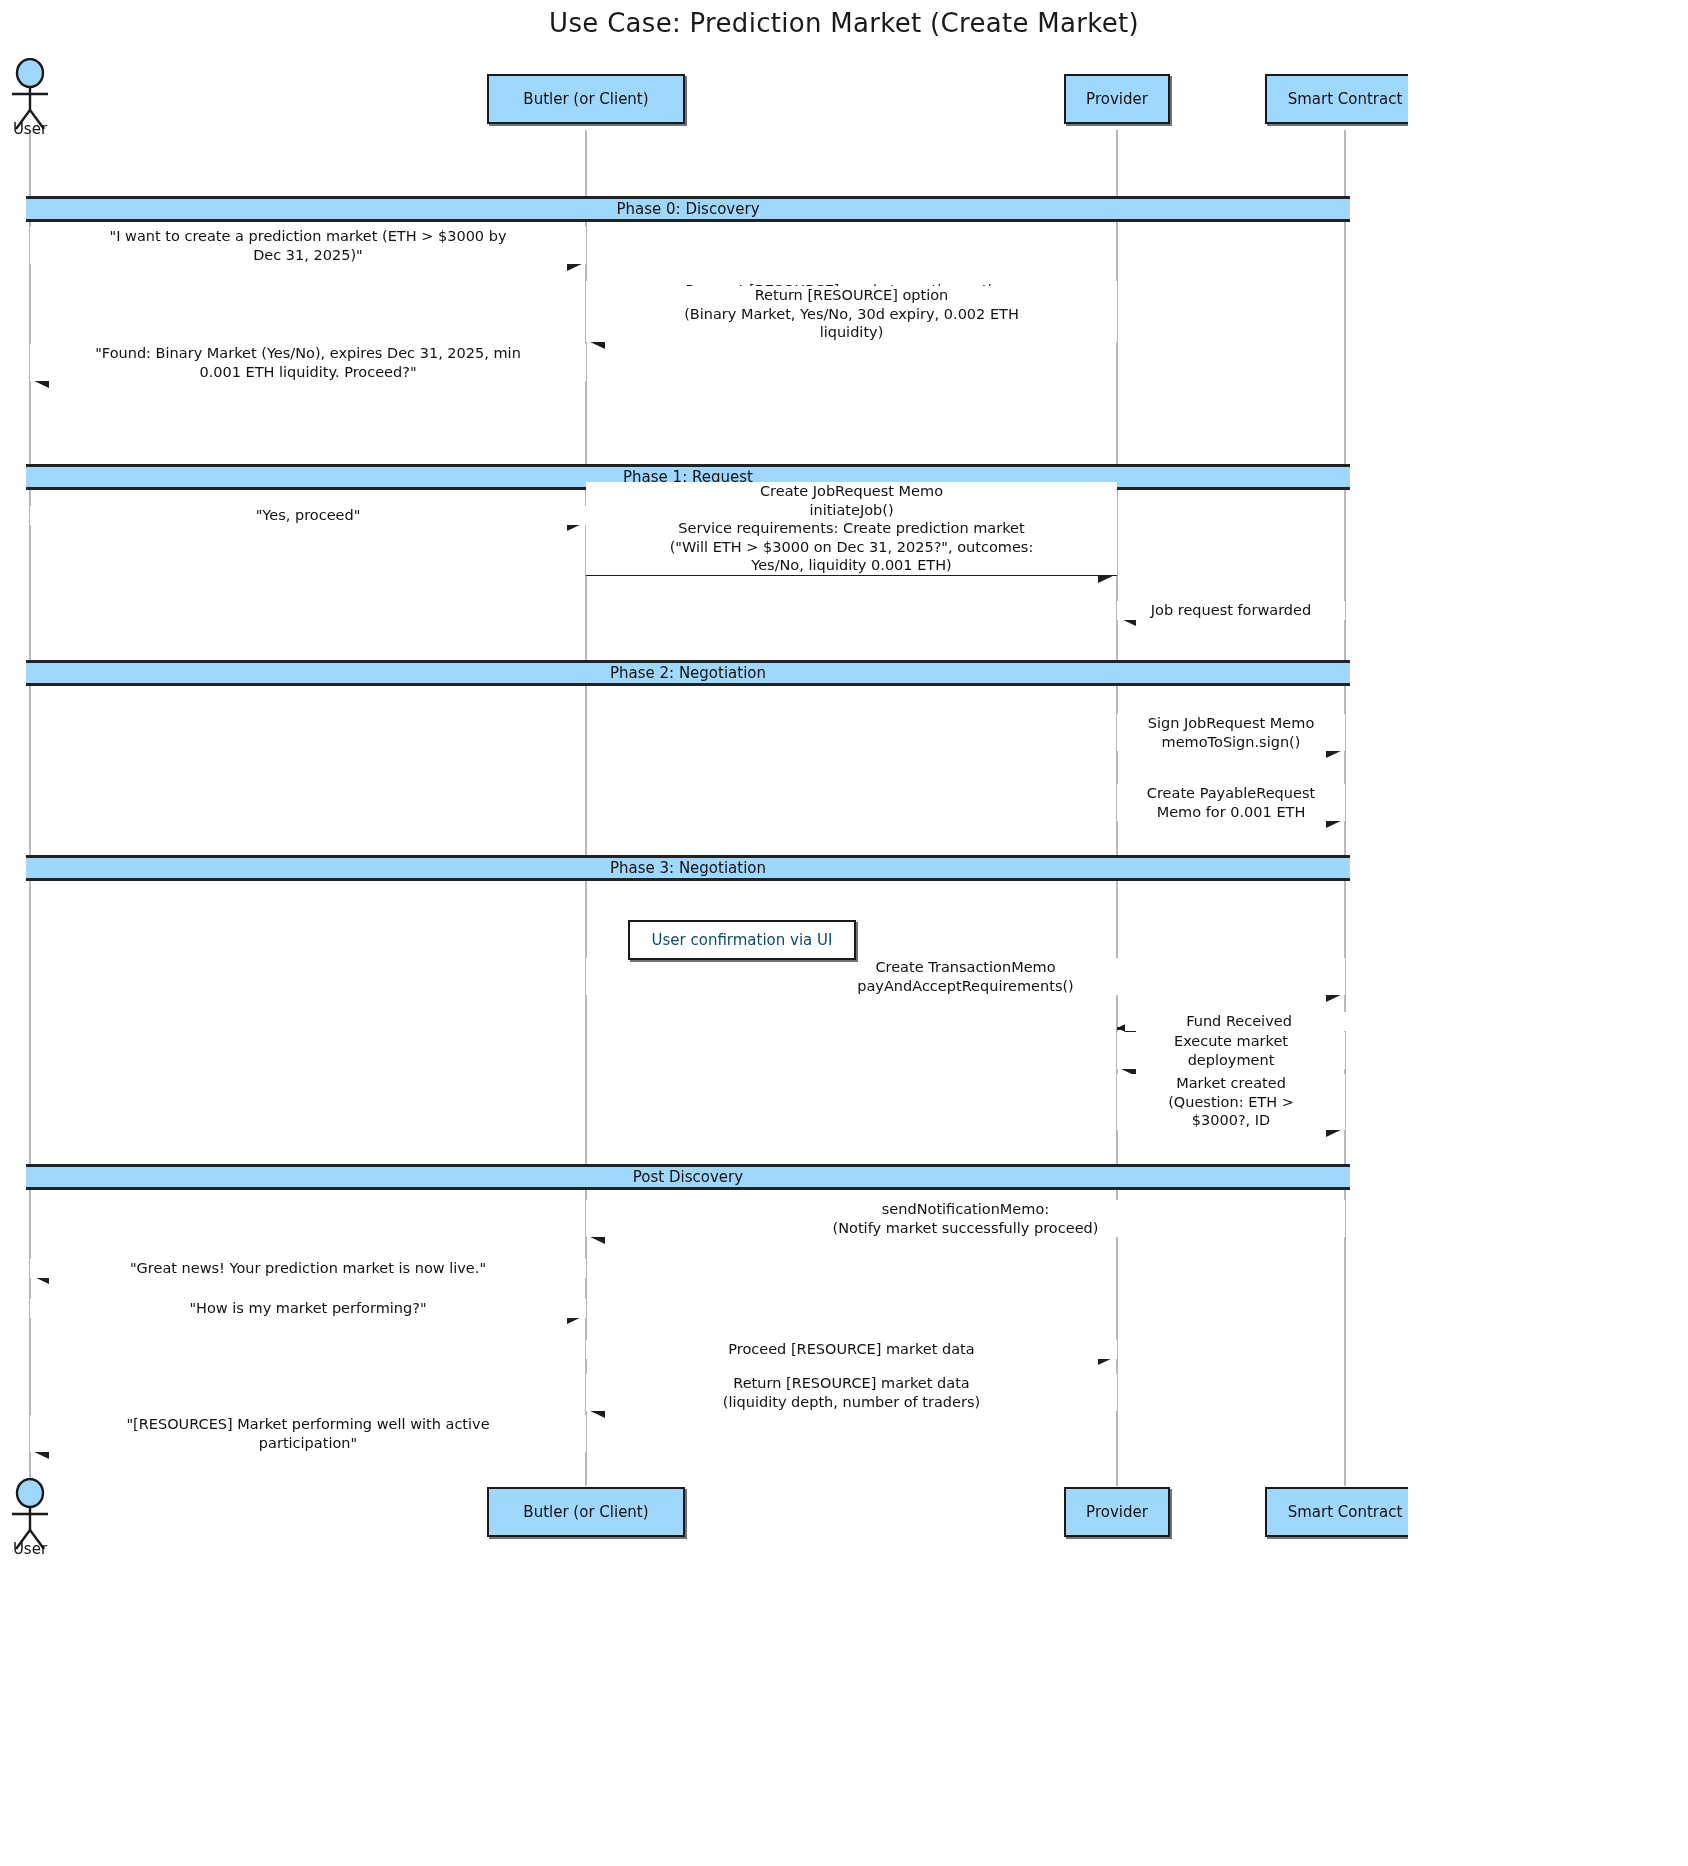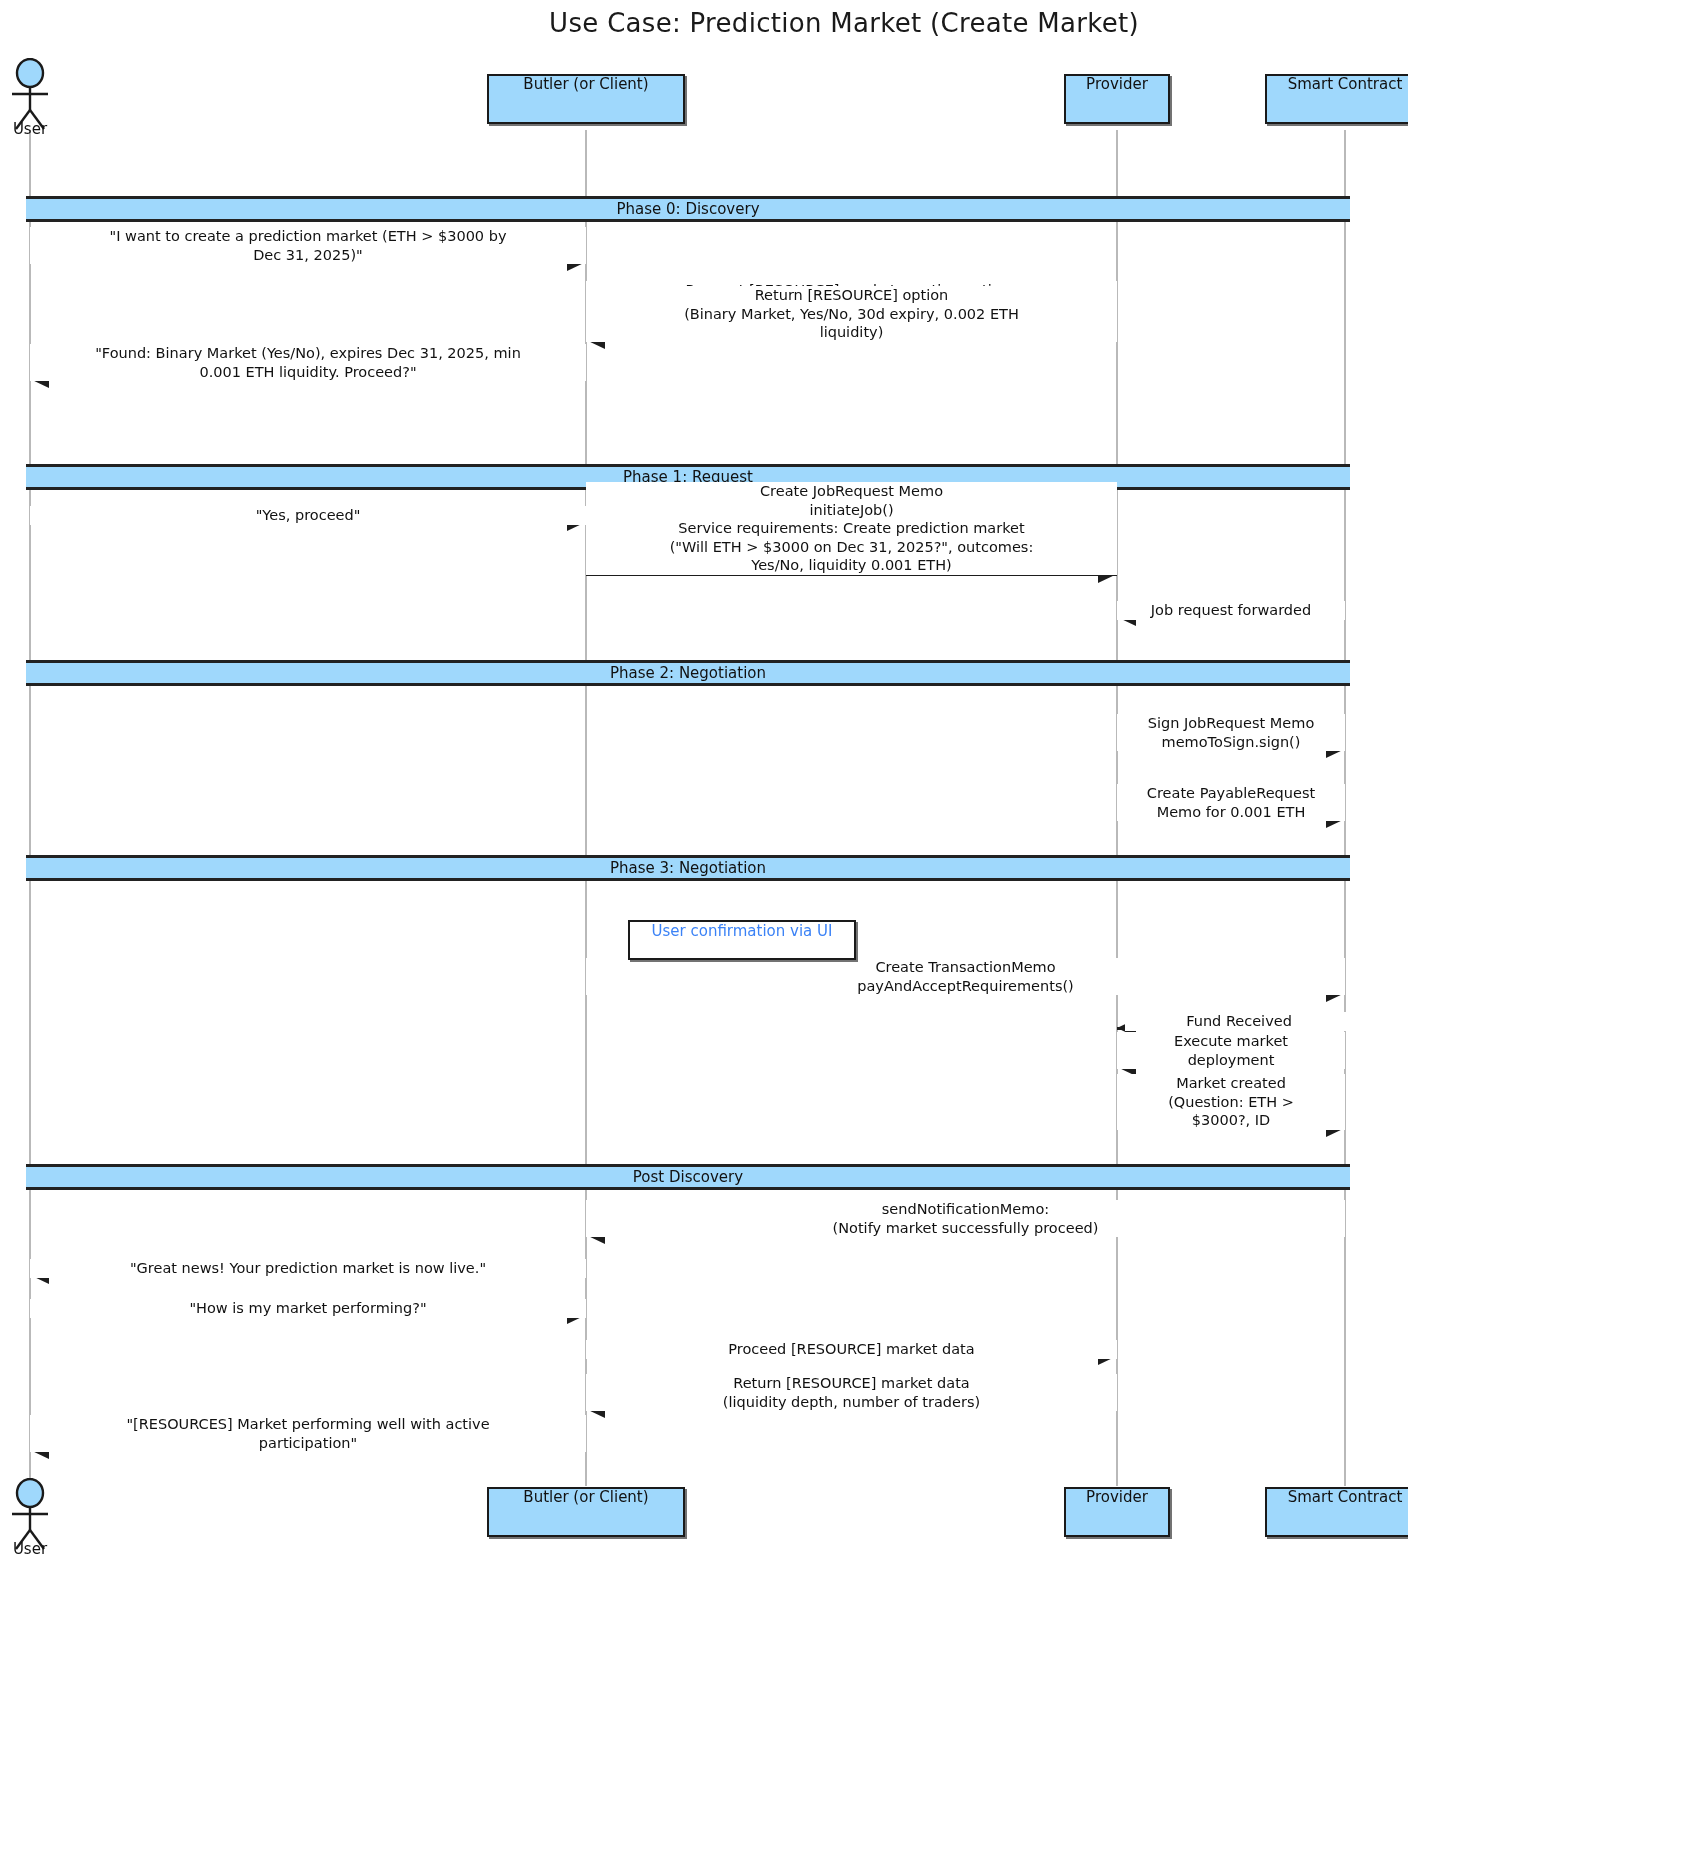--- a/index.html
+++ b/index.html
@@ -33,20 +33,21 @@
     width: 2px;
     background: #b9b9b9;
   }
   
   .pbox {
     position: absolute;
     background: #9fd8fc;
     border: 2px solid #1a1a1a;
     box-shadow: 2px 2px 0px rgba(0,0,0,0.55);
     display: flex;
+    align-items: center;
     justify-content: center;
     font-size: 15px;
     color: #111111;
     box-sizing: border-box;
     text-align: center;
     line-height: 1.1;
   }
   
   .actor {
     position: absolute;
@@ -118,23 +119,24 @@
     padding: 0 3px;
     box-sizing: border-box;
   }
   
   .note {
     position: absolute;
     background: #ffffff;
     border: 2px solid #1a1a1a;
     box-shadow: 2px 2px 0px rgba(0,0,0,0.55);
     display: flex;
+    align-items: center;
     justify-content: center;
     font-size: 15px;
-    color: #3b82f6;
+    color: #0c4a6e;
     box-sizing: border-box;
   }
 </style>
 </head>
 <body>
 
 <div id="canvas">
   <div class="diagram-title">Use Case: Prediction Market (Create Market)</div>
   <div id="layers">
       <div class="lifeline" style="left: 29px; top: 130px; height: 1356px;"></div>

